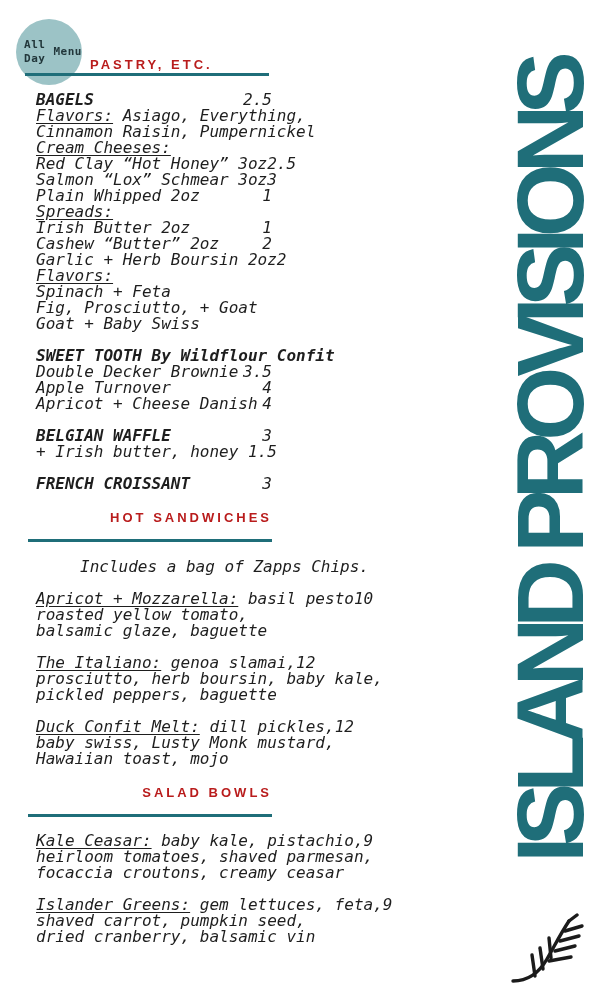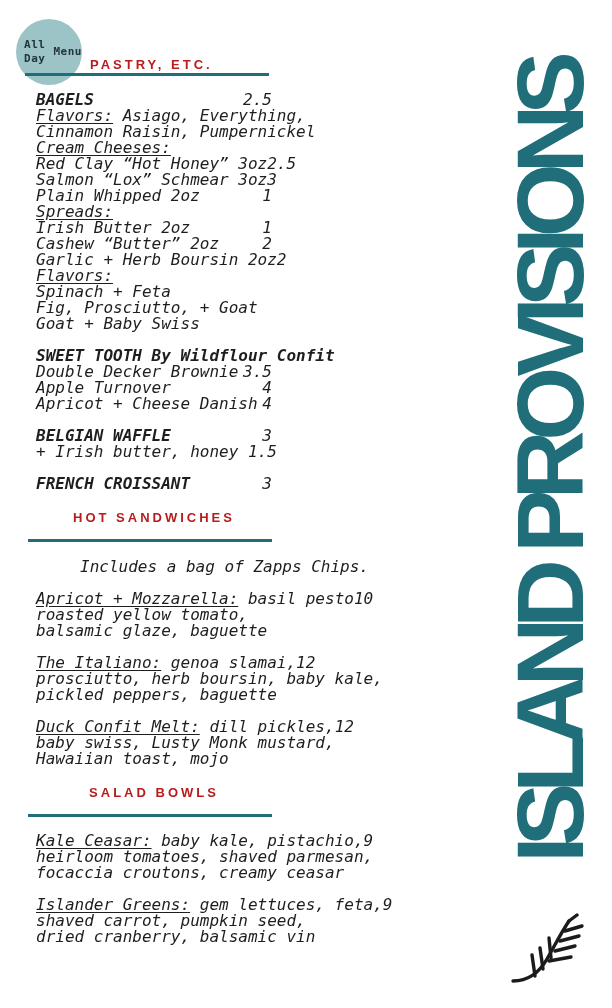--- a/index.html
+++ b/index.html
@@ -17,21 +17,21 @@
   .pastry-title{position:absolute;left:90px;top:44px;z-index:2;line-height:20px;}
   .rule1{position:absolute;left:25px;top:73px;width:244px;height:3px;background:#1F6E79;z-index:2;}
 
   
   .menu{position:absolute;left:36px;top:92px;width:236px;}
   .line{display:flex;font-size:16px;line-height:16px;white-space:pre;font-style:italic;}
   .line .b{font-weight:bold;}
   .line .u{text-decoration:underline;text-underline-offset:2px;}
   .price{margin-left:auto;}
   .mt{margin-top:16px;}
-  .sec-h2{margin-top:16px;text-align:center;line-height:20px;}
+  .sec-h2{margin-top:16px;text-align:right;line-height:20px;}
   .rule{height:3px;background:#1F6E79;margin:7px 0 0 -8px;width:244px;}
   .note{margin-top:17px;margin-left:44px;}
 
   
   .brand{position:absolute;left:100px;top:407px;width:900px;height:110px;line-height:110px;
          transform:rotate(-90deg);text-align:center;font-family:"Liberation Sans",sans-serif;
          font-weight:bold;font-size:95px;letter-spacing:-10px;color:#1F6E79;white-space:nowrap;}
 
   .leaf{position:absolute;left:505px;top:913px;width:85px;height:85px;}
 </style>

